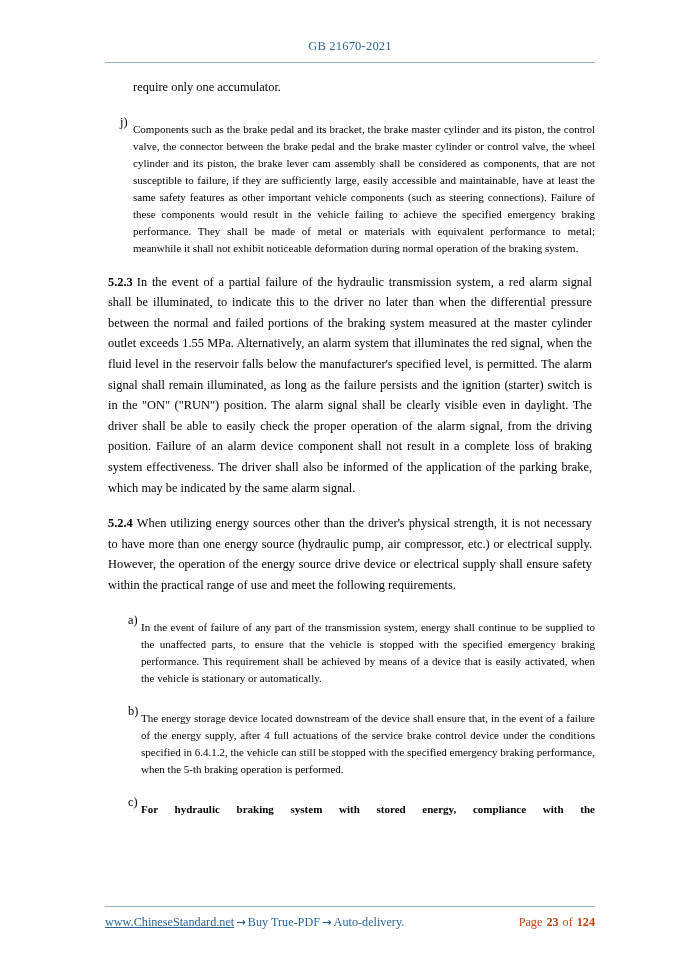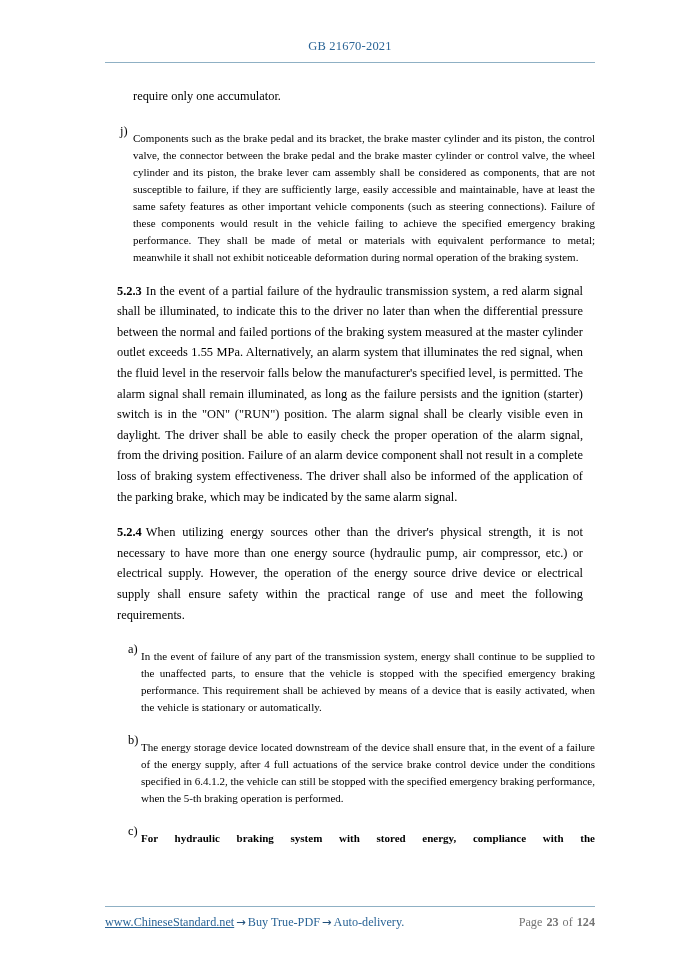--- a/index.html
+++ b/index.html
@@ -49,21 +49,21 @@
 
   
   .content {
     position: absolute;
     left: 105px;
     top: 74px;
     width: 490px;
   }
 
   p {
-    margin: 12px;
+    margin: 3px;
     font-size: 12.4px;
     line-height: 20.6px;
     text-align: justify;
     text-justify: inter-word;
     -webkit-hyphens: none;
     hyphens: none;
   }
 
   
   .cont-line {
@@ -136,21 +136,21 @@
     text-decoration: underline;
   }
   .arrow {
     color: #1f4e79;
     font-family: "DejaVu Sans", sans-serif;
     font-size: 11.5px;
     padding: 0 2px;
   }
   .footer-right {
     white-space: nowrap;
-    color: #737373;
+    color: #c2410c;
   }
   .footer-right b {
     font-weight: bold;
   }
   .sp { display: inline-block; width: 4px; }
 </style>
 </head>
 <body>
 
 <div class="page">

